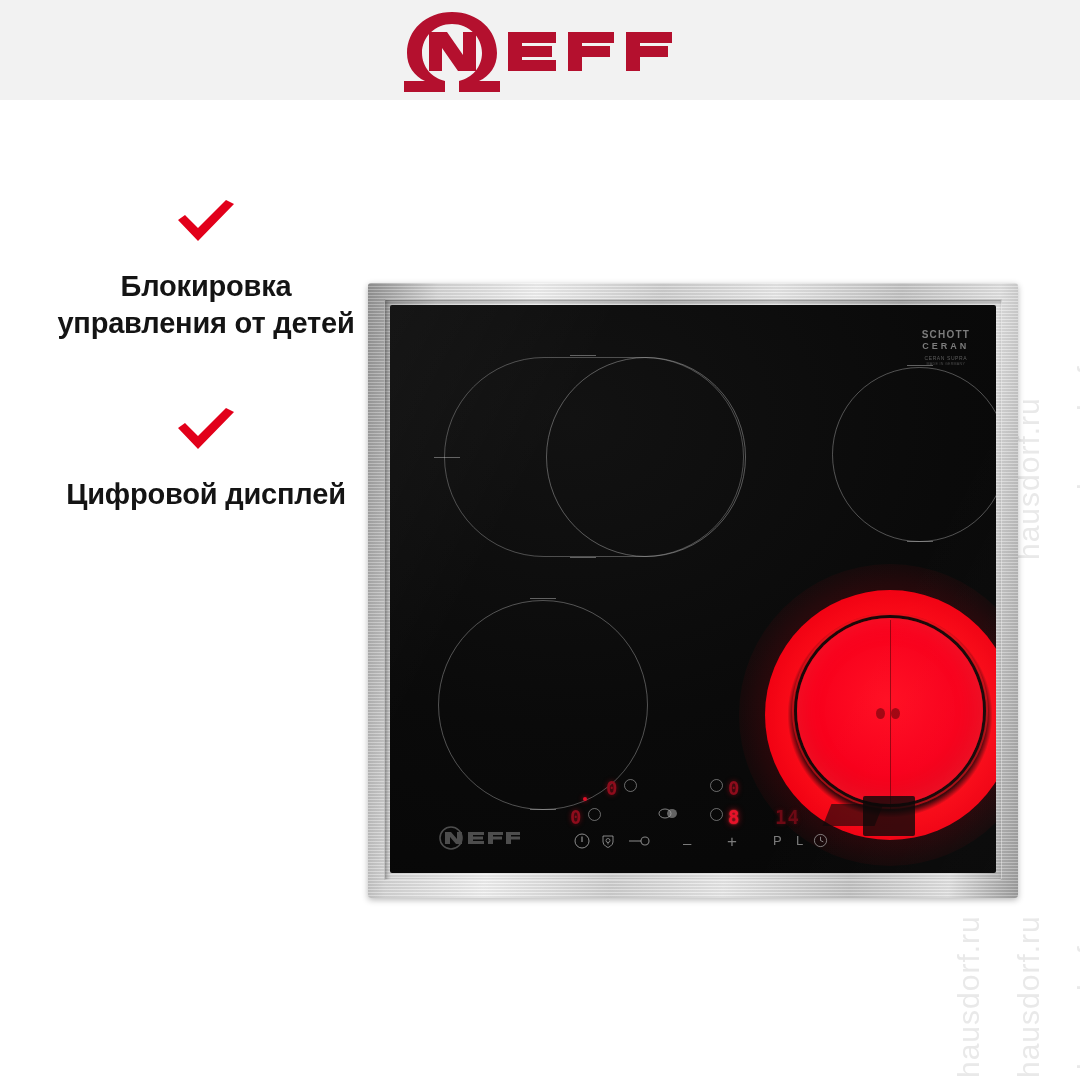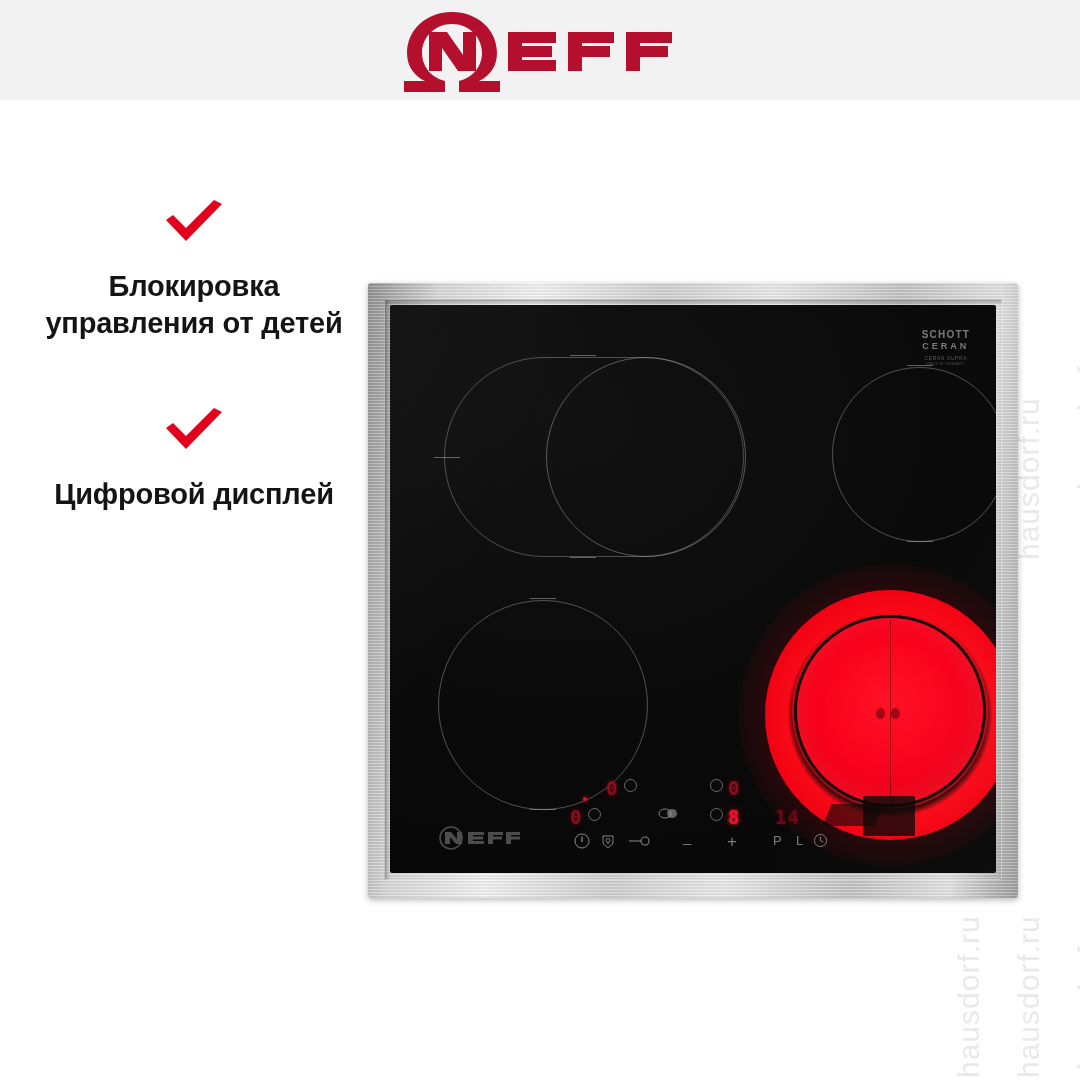--- a/index.html
+++ b/index.html
@@ -48,21 +48,21 @@
   }
   .wm-1 { left: 1072px; top: 490px; }
   .wm-2 { left: 1012px; top: 560px; }
   .wm-3 { left: 1072px; top: 1070px; }
   .wm-4 { left: 1012px; top: 1078px; }
   .wm-5 { left: 952px;  top: 1078px; }
 
   
   .features {
     position: absolute;
-    left: 4px; top: 200px;
+    left: 16px; top: 200px;
     width: 380px;
   }
 
   .feature-item {
     width: 380px;
     text-align: center;
     margin-bottom: 44px;
   }
 
   .check-icon {

